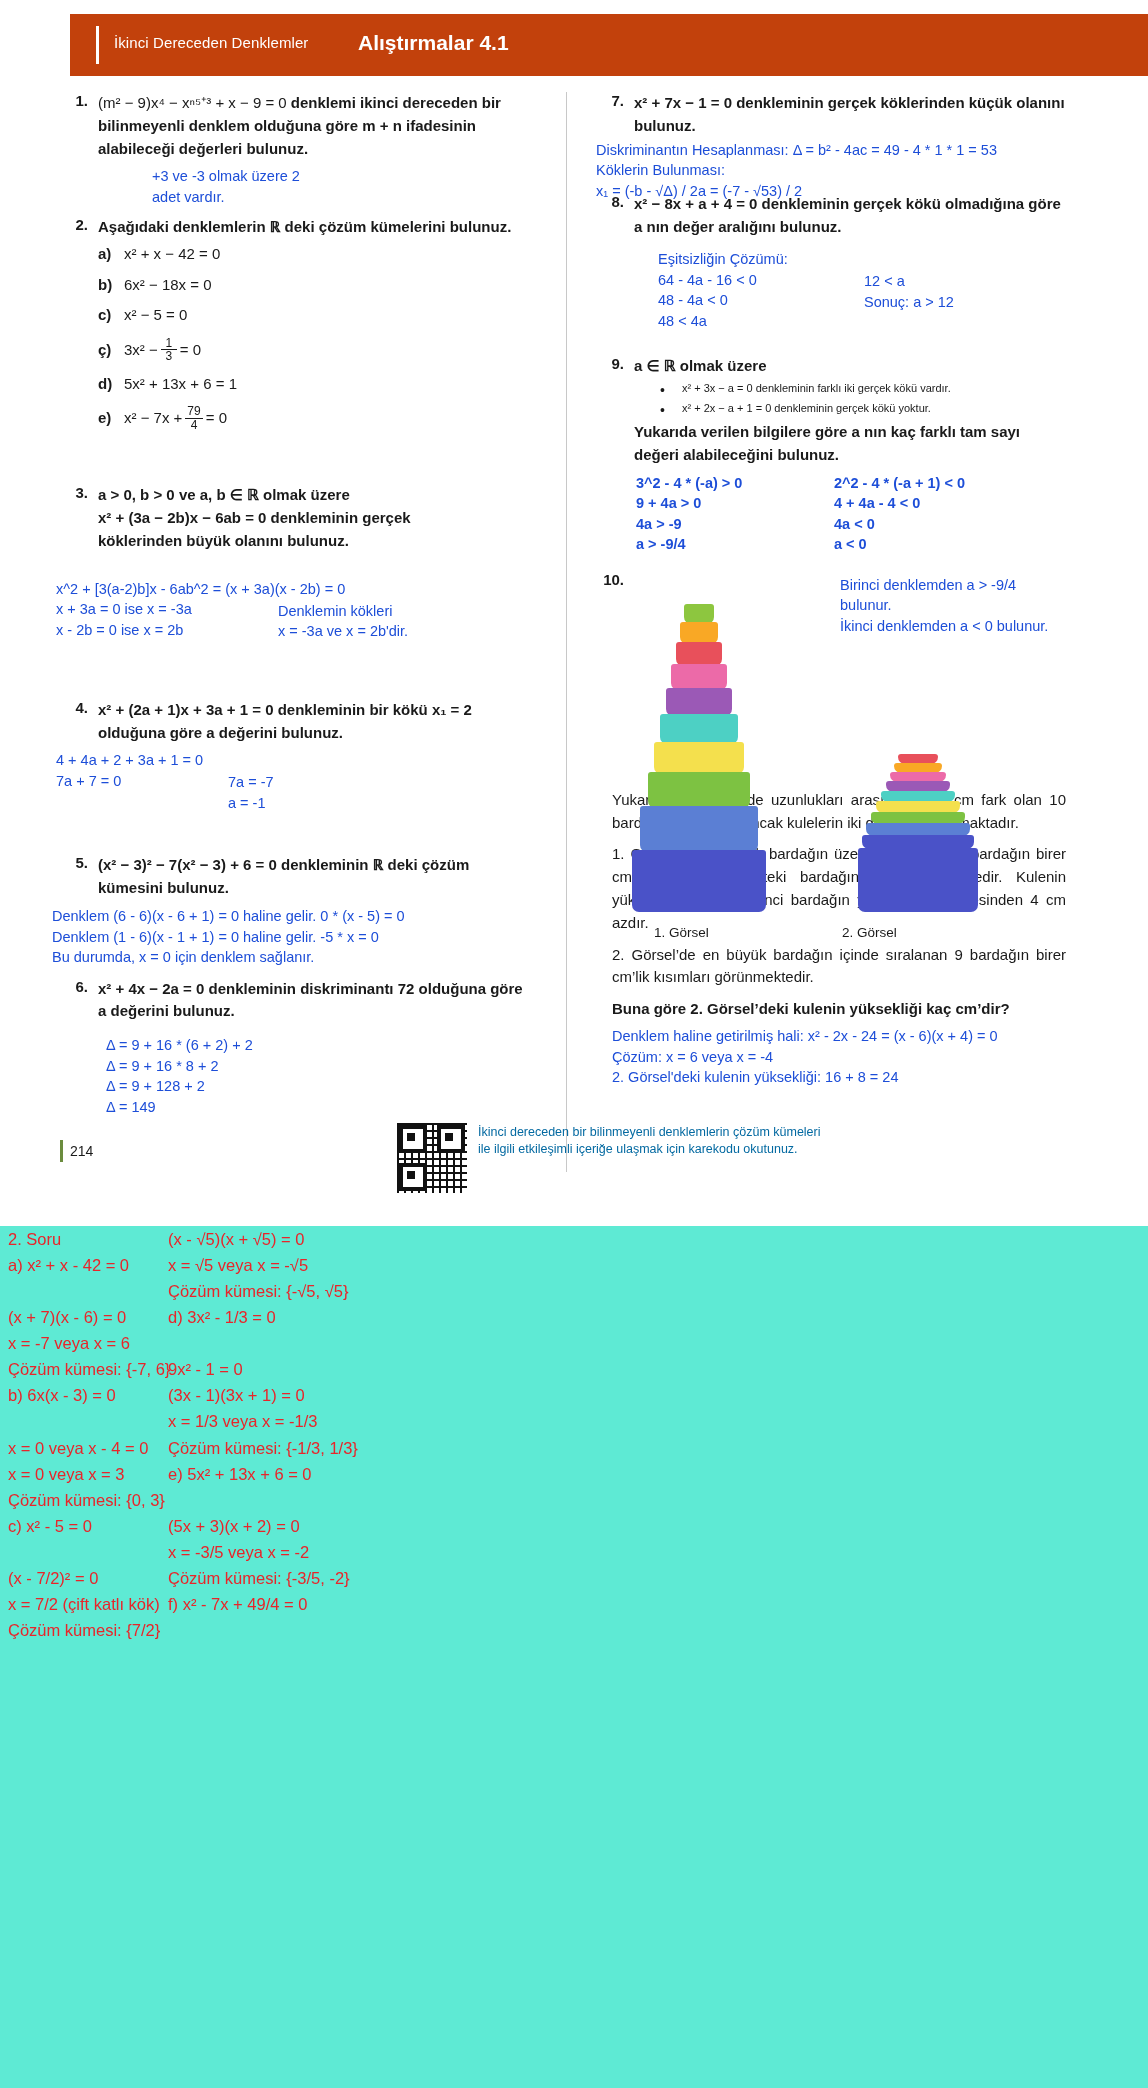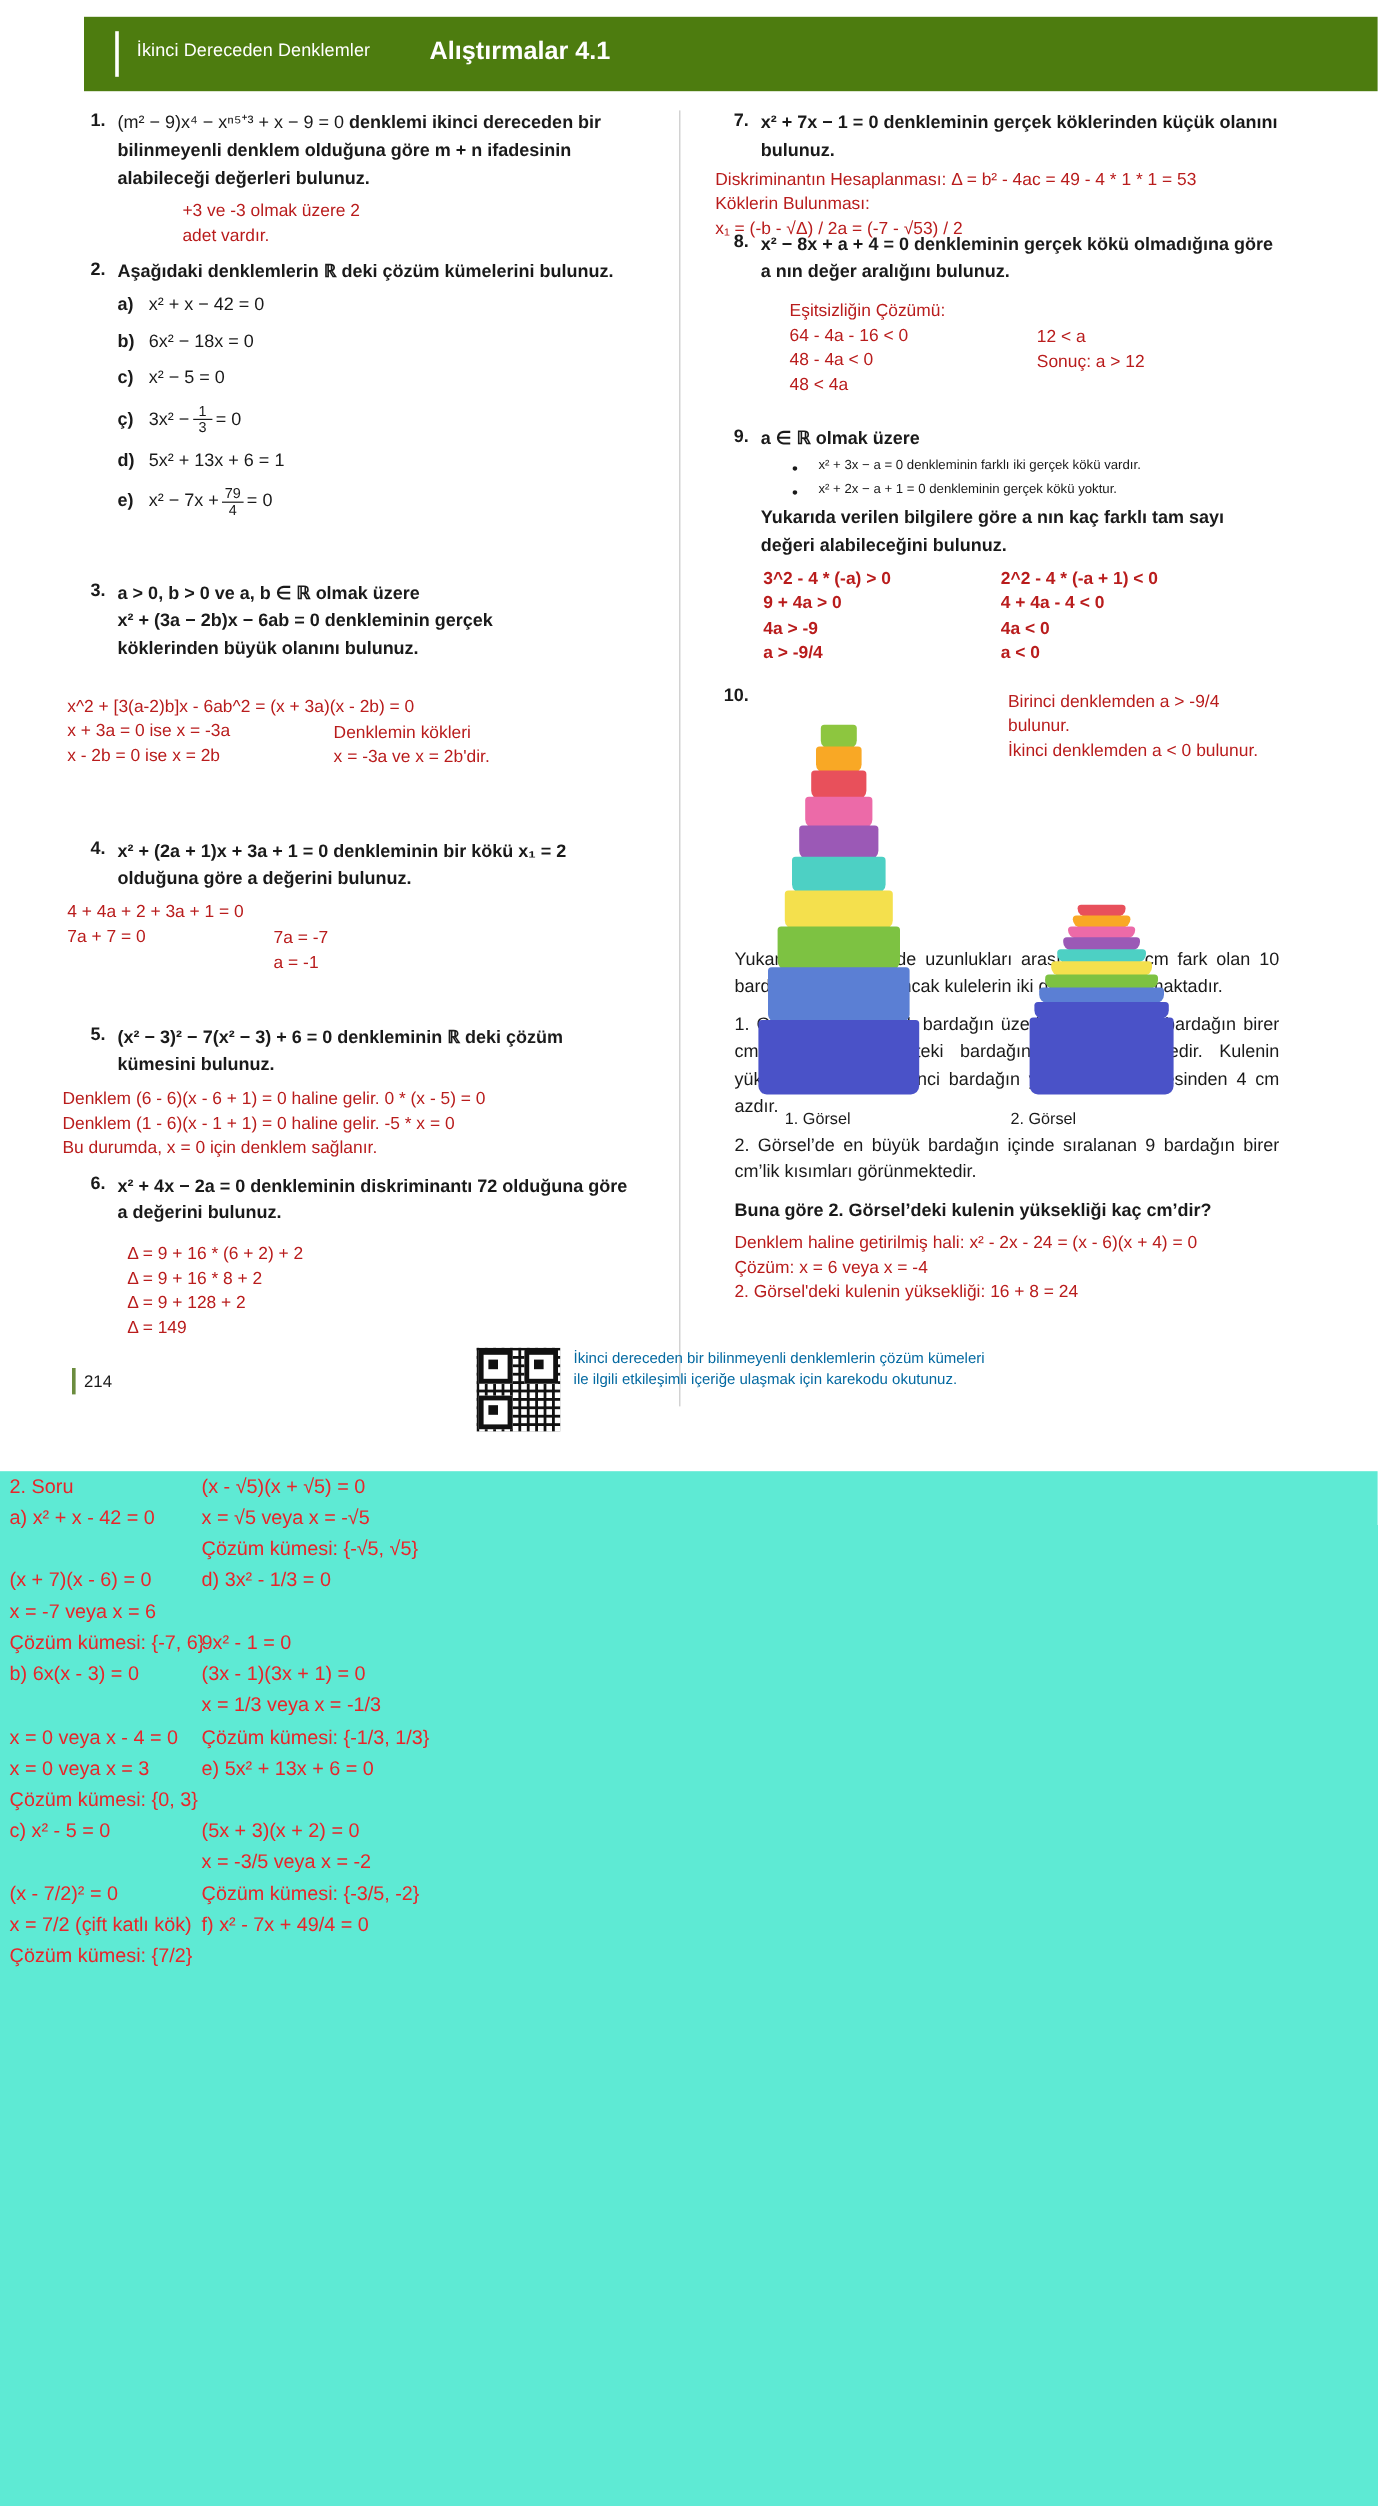--- a/index.html
+++ b/index.html
@@ -22,21 +22,21 @@
     left: 0; top: 0;
     width: 1148px;
     height: 1220px;
   }
 
   
   .header-band {
     position: absolute;
     left: 70px; top: 14px;
     width: 1078px; height: 62px;
-    background: #4d7c0f;
+    background: #c2410c;
   }
   .header-rule {
     position: absolute;
     left: 26px; top: 12px;
     width: 3px; height: 38px;
     background: #ffffff;
   }
   .header-chapter {
     position: absolute;
     left: 44px; top: 20px;
@@ -125,21 +125,21 @@
     vertical-align: -0.45em;
     margin: 0 3px;
     font-weight: normal;
   }
   .frac .num { font-size: 12px; line-height: 1.05; padding: 0 2px; }
   .frac .bar { width: 100%; min-width: 16px; height: 1px; background: #1a1a1a; }
   .frac .den { font-size: 12px; line-height: 1.05; padding: 0 2px; }
 
   
   .ann {
-    color: #b91c1c;
+    color: #1d4ed8;
     font-size: 14.5px;
     line-height: 1.42;
     font-family: "Liberation Sans", sans-serif;
     white-space: pre-wrap;
   }
   .ann-abs { position: absolute; }
 
   
   .page-num-wrap {
     position: absolute;

